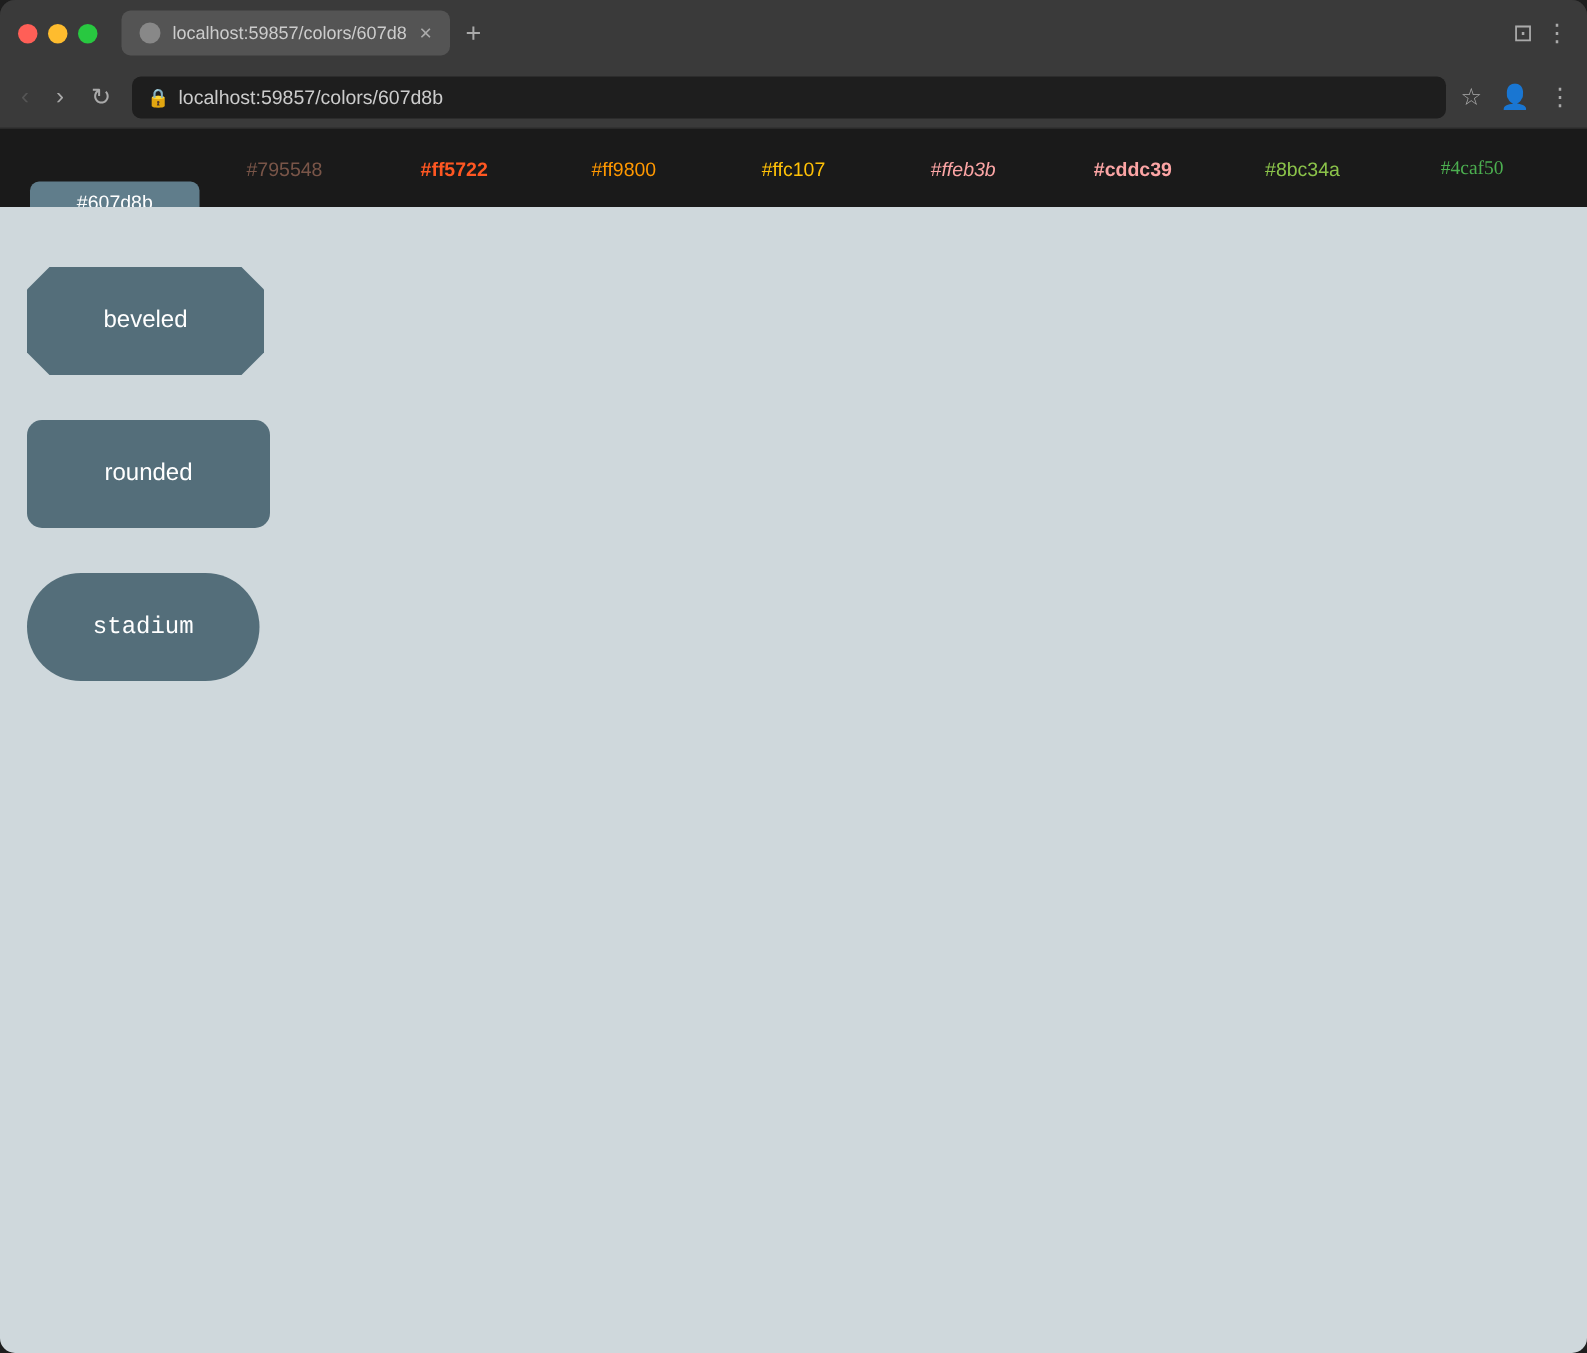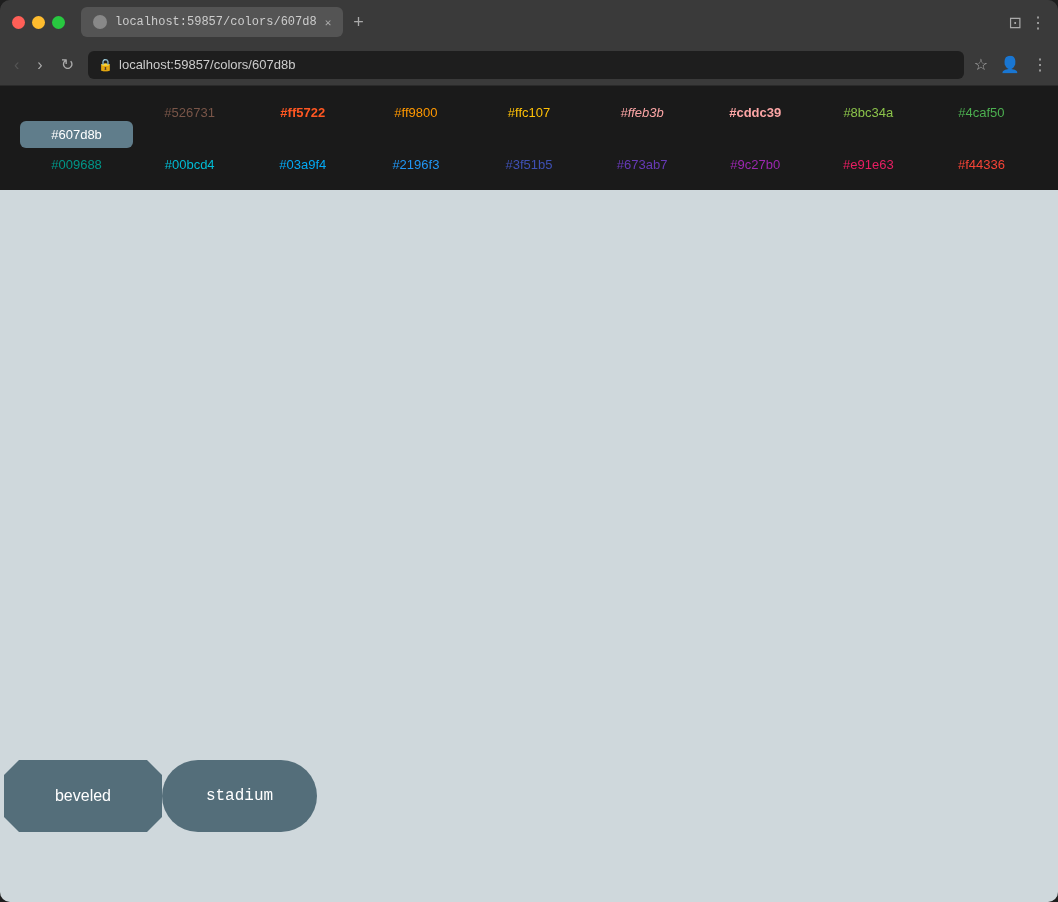--- a/index.html
+++ b/index.html
@@ -45,21 +45,20 @@
     .tab {
       background: #545454;
       color: #ccc;
       font-size: 12px;
       padding: 4px 12px;
       border-radius: 6px;
       display: flex;
       align-items: center;
       gap: 8px;
       height: 30px;
-      font-family: Liberation Mono, monospace;
     }
     .tab-close {
       color: #aaa;
       font-size: 11px;
       cursor: pointer;
     }
     .tab-add {
       color: #aaa;
       font-size: 18px;
       cursor: pointer;
@@ -149,22 +148,23 @@
       background: #607d8b;
       color: #fff;
       border-radius: 6px;
     }
 
     
     .main-content {
       background: #cfd8dc;
       flex: 1;
       display: flex;
-      align-items: flex-end;
-      padding: 40px 4px;
+      flex-direction: column;
+      align-items: flex-start;
+      padding: 40px 18px;
       gap: 0;
     }
 
     .shape-item {
       display: flex;
       justify-content: center;
       align-items: center;
       margin-bottom: 30px;
     }
     .shape-btn {
@@ -244,43 +244,35 @@
     <div class="addr-actions">
       <span>☆</span>
       <span>👤</span>
       <span>⋮</span>
     </div>
   </div>
 
   <div class="palette-bar">
     <div class="palette-row" id="row1">
         <div class="color-chip selected" style="color: rgb(255, 255, 255); margin-top: 44px;">#607d8b</div>
-        <div class="color-chip" style="color: rgb(121, 85, 72);">#526731</div>
+        <div class="color-chip" style="color: rgb(121, 85, 72);">#795548</div>
         <div class="color-chip" style="color: rgb(255, 87, 34); font-weight: bold;">#ff5722</div>
         <div class="color-chip" style="color: rgb(255, 152, 0);">#ff9800</div>
         <div class="color-chip" style="color: rgb(255, 193, 7);">#ffc107</div>
         <div class="color-chip" style="color: #fca5a5; font-style: italic;">#ffeb3b</div>
         <div class="color-chip" style="color: #fca5a5; font-weight: bold;">#cddc39</div>
         <div class="color-chip" style="color: rgb(139, 195, 74);">#8bc34a</div>
-        <div class="color-chip" style="color: rgb(76, 175, 80);">#4caf50</div>
-      </div>
-    <div class="palette-row" id="row2">
-        <div class="color-chip" style="color: rgb(0, 150, 136);">#009688</div>
-        <div class="color-chip" style="color: rgb(0, 188, 212);">#00bcd4</div>
-        <div class="color-chip" style="color: rgb(3, 169, 244);">#03a9f4</div>
-        <div class="color-chip" style="color: rgb(33, 150, 243);">#2196f3</div>
-        <div class="color-chip" style="color: rgb(63, 81, 181);">#3f51b5</div>
-        <div class="color-chip" style="color: rgb(103, 58, 183);">#673ab7</div>
-        <div class="color-chip" style="color: rgb(156, 39, 176);">#9c27b0</div>
-        <div class="color-chip" style="color: rgb(233, 30, 99);">#e91e63</div>
-        <div class="color-chip" style="color: rgb(244, 67, 54);">#f44336</div>
+        <div class="color-chip" style="color: rgb(76, 175, 80); font-family: Liberation Serif, serif;">#4caf50</div>
       </div>
   </div>
 
   <div class="main-content" id="shapes-container">
       <div class="shape-item">
         <button class="shape-btn beveled">beveled</button>
       </div>
       <div class="shape-item">
+        <button class="shape-btn rounded">rounded</button>
+      </div>
+      <div class="shape-item">
         <button class="shape-btn stadium">stadium</button>
       </div>
     </div>
 </div>
 
 </body></html>

